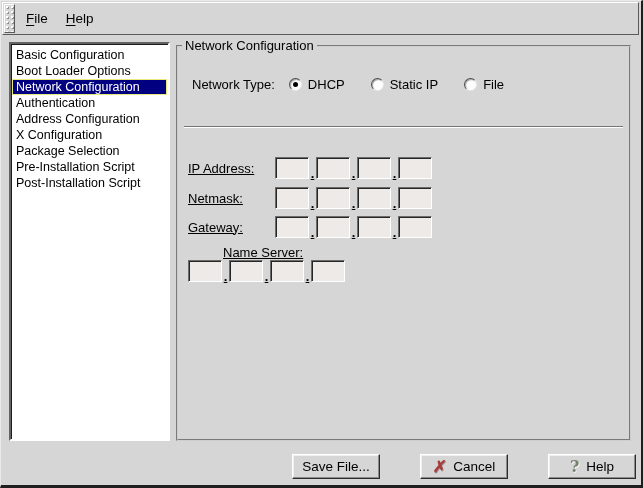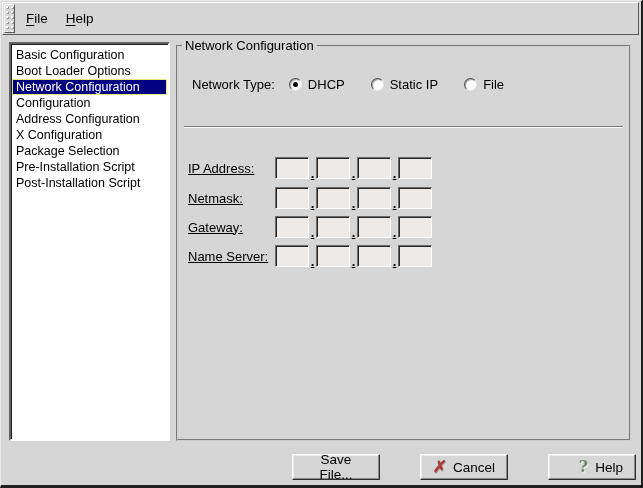--- a/index.html
+++ b/index.html
@@ -93,22 +93,22 @@
     border:1px solid;border-color:#6b6b6b #ffffff #ffffff #6b6b6b;
     box-shadow:inset 1px 1px 0 #262626;outline:none;
   }
   .dot{width:7px;text-align:center;font-weight:bold;line-height:10px;color:#000;}
 
   
   .btn{
     position:absolute;top:453px;height:25px;background:#d6d6d6;
     border:1px solid;border-color:#ffffff #2e2e2e #2e2e2e #ffffff;
     box-shadow:inset -1px -1px 0 #8a8a8a, inset 1px 1px 0 #efefef;
-    display:flex;align-items:center;justify-content:flex-end;gap:7px;
-    font-size:13.5px;color:#000;cursor:default;padding:12px;
+    display:flex;align-items:center;justify-content:center;gap:7px;
+    font-size:13.5px;color:#000;cursor:default;padding:5px;
   }
   .btn-save{left:291px;width:88px;}
   .btn-cancel{left:419px;width:88px;}
   .btn-help{left:547px;width:88px;}
   .cancel-x{
     color:#a83c3c;font-size:16px;font-weight:bold;line-height:1;
     text-shadow:1px 1px 0 rgba(60,0,0,.35);transform:skewX(-6deg);
   }
   .help-q{
     color:#74846f;font-size:16px;font-weight:bold;font-family:"DejaVu Serif", serif;line-height:1;
@@ -129,21 +129,21 @@
     <div class="menu-item">
       <span class="mnemonic">H</span>
         <span>elp</span>
     </div>
   </div>
 
   <div class="sidebar">
     <div class="side-item">Basic Configuration</div>
     <div class="side-item">Boot Loader Options</div>
     <div class="side-item selected">Network Configuration</div>
-    <div class="side-item">Configuration</div>
+    <div class="side-item">Authentication</div>
     <div class="side-item">Address Configuration</div>
     <div class="side-item">X Configuration</div>
     <div class="side-item">Package Selection</div>
     <div class="side-item">Pre-Installation Script</div>
     <div class="side-item">Post-Installation Script</div>
   </div>
 
   <div class="frame">
     <div class="frame-legend">Network Configuration</div>
 
@@ -197,21 +197,21 @@
         <input class="octet" value="" style="">
         <span class="dot">.</span>
         <input class="octet" value="" style="">
         <span class="dot">.</span>
         <input class="octet" value="" style="">
         <span class="dot">.</span>
         <input class="octet" value="" style="">
       </span>
     </div>
 
-    <div class="field-row" style="top:198px;">
+    <div class="field-row" style="top:198px;flex-direction:column;">
       <span class="field-label">Name Server:</span>
       <span class="octets">
         <input class="octet" value="" style="">
         <span class="dot">.</span>
         <input class="octet" value="" style="">
         <span class="dot">.</span>
         <input class="octet" value="" style="">
         <span class="dot">.</span>
         <input class="octet" value="" style="">
       </span>

